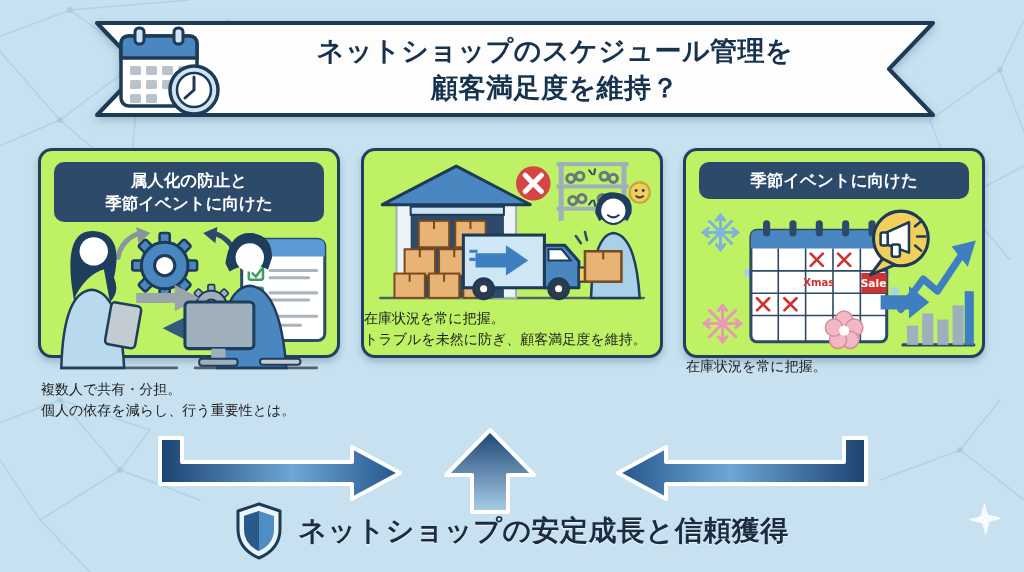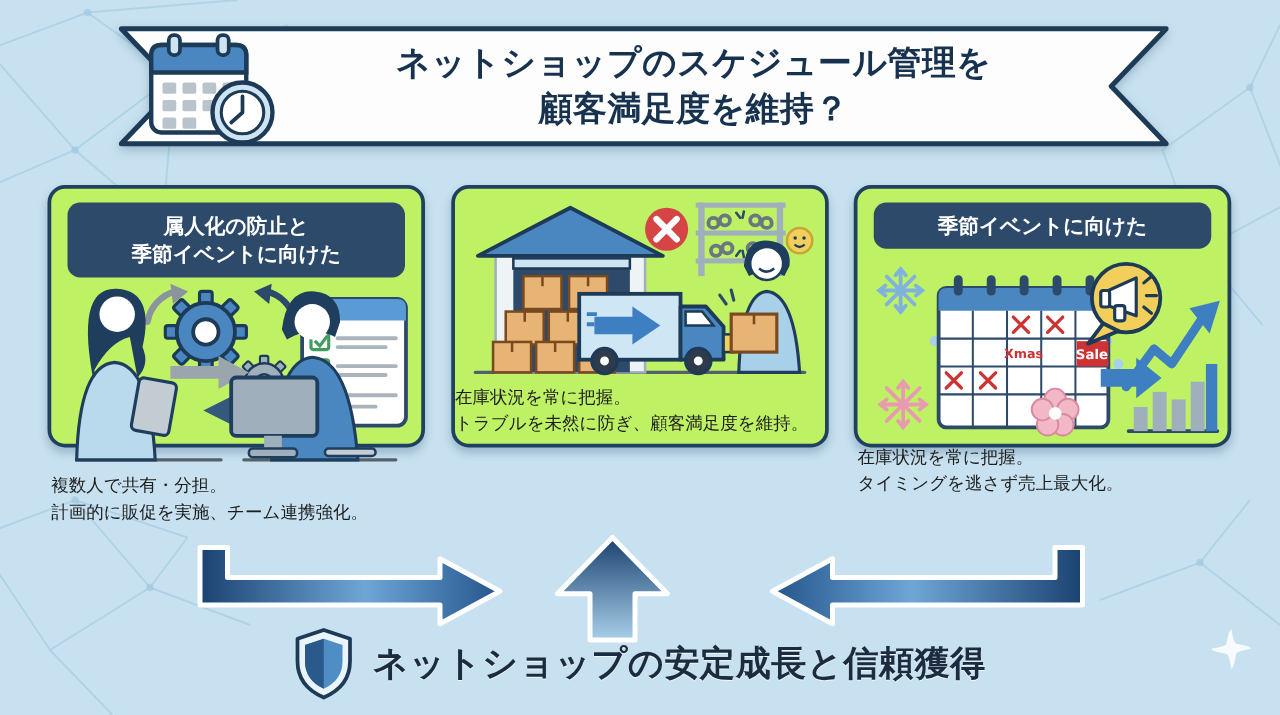--- a/index.html
+++ b/index.html
@@ -170,21 +170,21 @@
           <path d="M168,141 Q172,62 200,60 Q230,62 236,141 Z" fill="#4a86c0" stroke="#1f3d5c" stroke-width="2.5"></path>
           <rect x="136" y="76" width="68" height="46" rx="4" fill="#9fb0bc" stroke="#1f3d5c" stroke-width="3"></rect>
           <rect x="162" y="122" width="14" height="10" fill="#9fb0bc"></rect>
           <rect x="150" y="132" width="38" height="7" rx="3" fill="#9fb0bc" stroke="#1f3d5c" stroke-width="2"></rect>
           <rect x="210" y="132" width="40" height="6" rx="3" fill="#c3ccd3" stroke="#1f3d5c" stroke-width="2"></rect>
         </g>
       </svg>
     </div>
     <div class="card-caption">
       <div>複数人で共有・分担。</div>
-      <div>計画的に販促を実施、チーム連携強化。</div>
+      <div>個人の依存を減らし、行う重要性とは。</div>
     </div>
   </div>
 
   <div class="card card-2">
     <div class="card-illustration">
       <svg viewBox="0 0 280 150">
         <path d="M10,142 H270" stroke="#55606a" stroke-width="2.5" stroke-linecap="round"></path>
 
         <g>
           <rect x="26" y="48" width="118" height="94" fill="#eef3f6" stroke="#9fb0bc" stroke-width="2"></rect>
@@ -337,21 +337,20 @@
               <circle cx="156" cy="136" r="8.5"></circle>
               <circle cx="144" cy="136" r="8.5"></circle>
               <circle cx="140" cy="124" r="8.5"></circle>
           </g>
           <circle cx="150" cy="127" r="5" fill="#ffffff"></circle>
         </g>
       </svg>
     </div>
     <div class="card-caption">
       <div>在庫状況を常に把握。</div>
-      <div>タイミングを逃さず売上最大化。</div>
     </div>
   </div>
 
   <svg class="arrows" viewBox="0 0 1024 572">
     <defs>
       <linearGradient id="gradL" x1="0" y1="0" x2="1" y2="0">
         <stop offset="0" stop-color="#1b4271"></stop>
           <stop offset="0.55" stop-color="#6ea6d6"></stop>
           <stop offset="1" stop-color="#24558c"></stop>
       </linearGradient>

